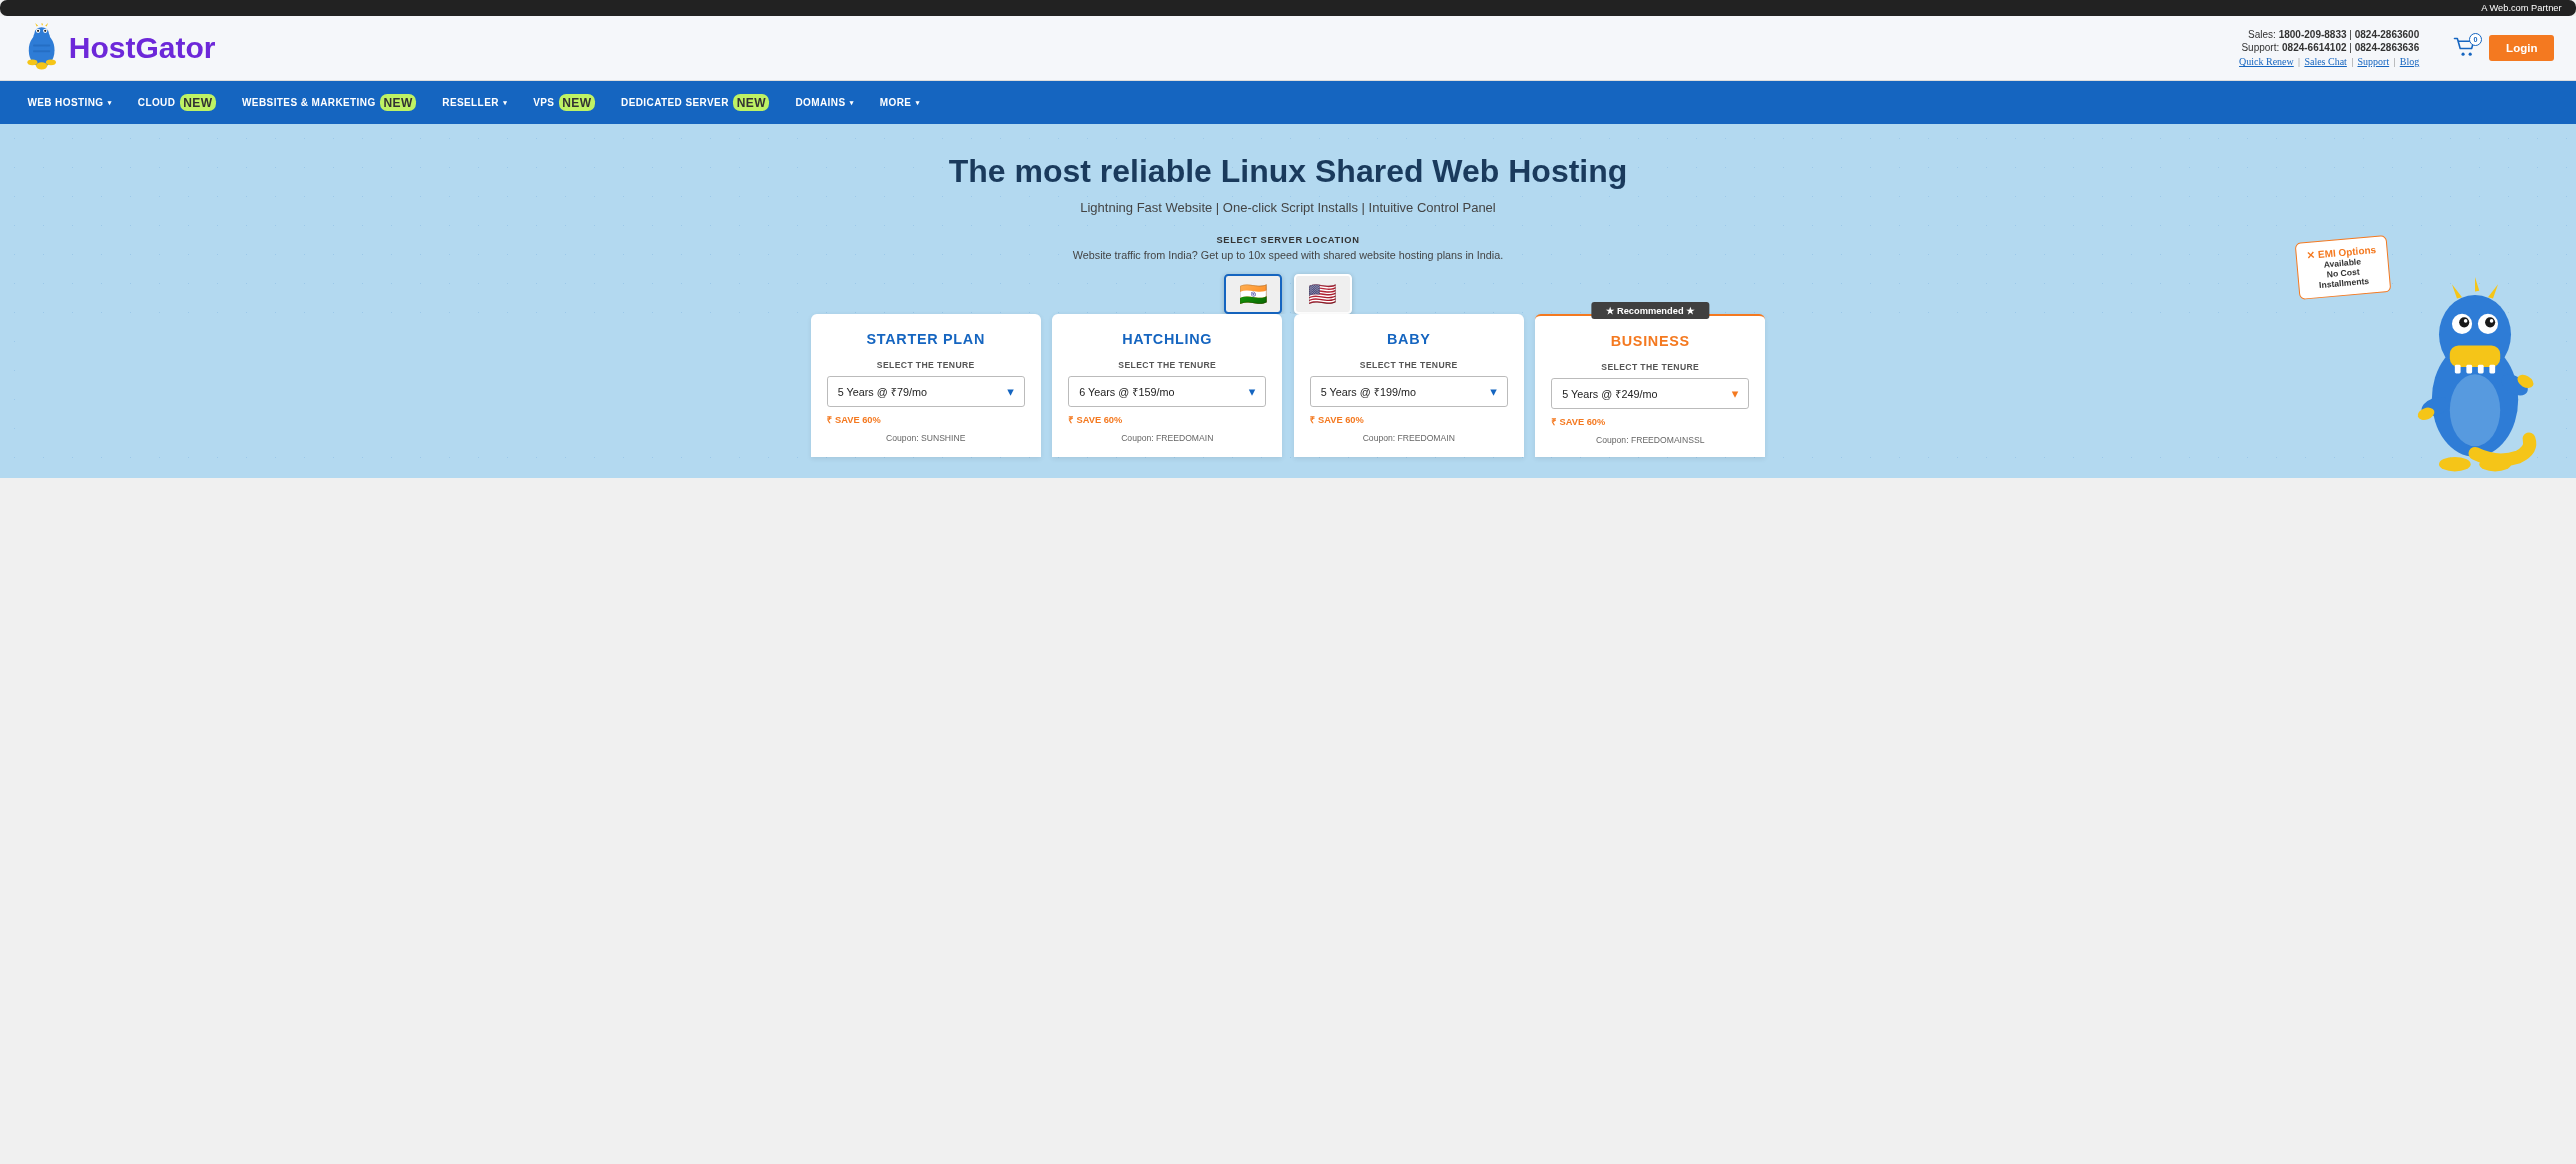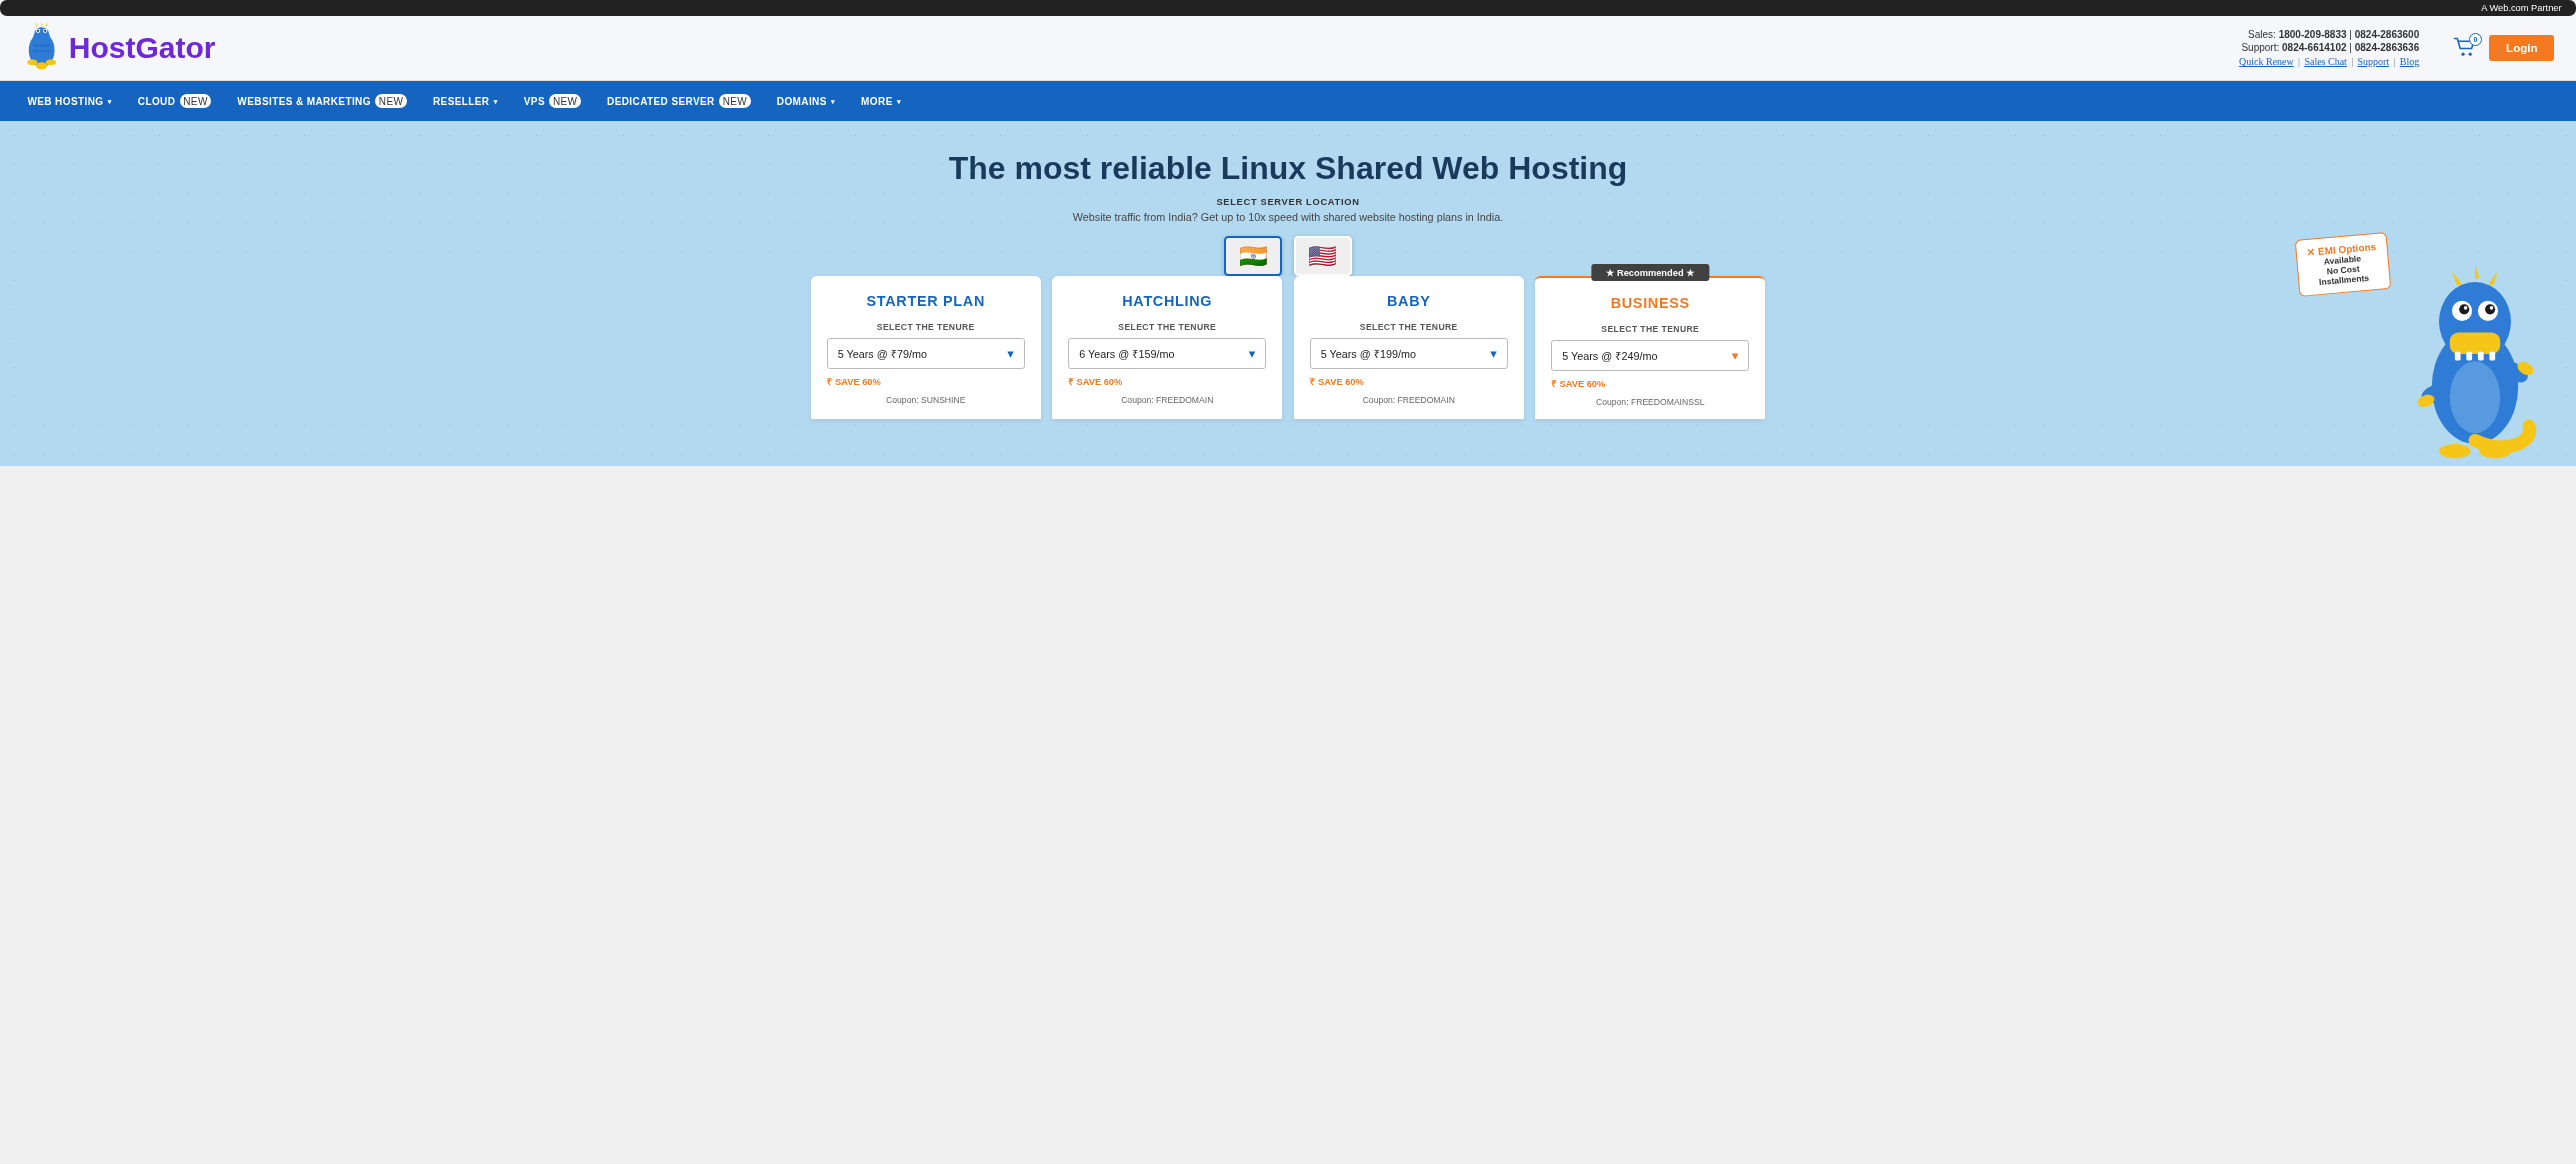--- a/index.html
+++ b/index.html
@@ -117,24 +117,24 @@
       padding: 13px 13px;
       cursor: pointer;
       white-space: nowrap;
       display: flex;
       align-items: center;
       gap: 4.3px;
       text-transform: uppercase;
       letter-spacing: 0.4px;
     }
     .nav-badge {
-      background: #ffffff;
+      background: #bef264;
       color: #333;
-      font-size: 10px;
-      font-weight: normal;
+      font-size: 12px;
+      font-weight: bold;
       padding: 1.4px 3.6px;
       border-radius: 7.2px;
       text-transform: uppercase;
     }
     .nav-arrow { font-size: 7.2px; }
 
     
     .hero {
       background: #b3d9f0;
       padding: 29px 21.6px 21.6px;
@@ -426,20 +426,21 @@
   <div class="nav-item">
     <span>MORE</span>
     <span class="nav-arrow">▾</span>
   </div>
 </nav>
 
 <div class="hero">
   <div class="hero-bg-pattern"></div>
 
   <h1>The most reliable Linux Shared Web Hosting</h1>
+  <p class="hero-subtitle">Lightning Fast Website | One-click Script Installs | Intuitive Control Panel</p>
 
   <p class="server-location-label">SELECT SERVER LOCATION</p>
   <p class="server-location-desc">Website traffic from India? Get up to 10x speed with shared website hosting plans in India.</p>
 
   <div class="flag-buttons">
     <button class="flag-btn active" title="India">🇮🇳</button>
     <button class="flag-btn" title="USA">🇺🇸</button>
   </div>
 
   <div class="emi-badge">

